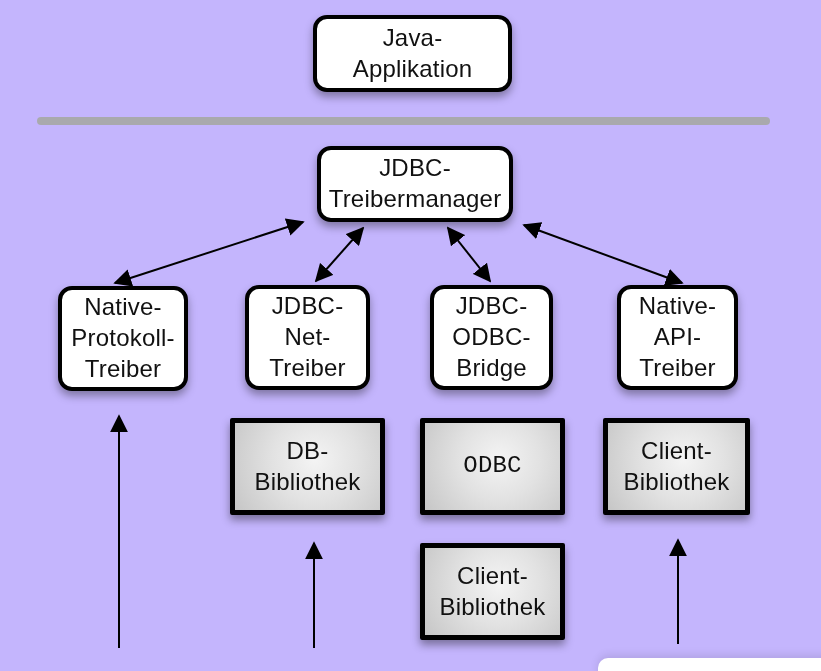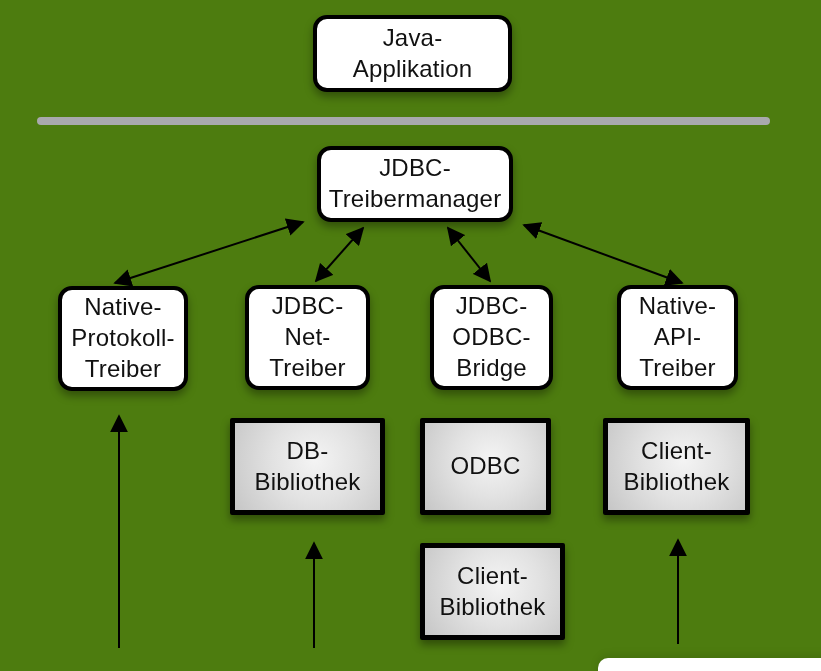--- a/index.html
+++ b/index.html
@@ -5,21 +5,21 @@
   html, body {
     margin: 0;
     padding: 0;
     background: #f7f7f7;
     font-family: "Liberation Sans", sans-serif;
   }
   .stage {
     position: relative;
     width: 821px;
     height: 671px;
-    background: #4d7c0f;
+    background: #c4b5fd;
     overflow: hidden;
   }
   .node {
     position: absolute;
     box-sizing: border-box;
     display: flex;
     align-items: center;
     justify-content: center;
     text-align: center;
     white-space: pre-line;
@@ -75,21 +75,21 @@
   }
 
   
   #java-app        { left: 313px; top: 15px;  width: 199px; height: 77px; }
   #treibermanager  { left: 317px; top: 146px; width: 196px; height: 76px; }
   #native-protokoll{ left: 58px;  top: 286px; width: 130px; height: 105px; }
   #jdbc-net        { left: 245px; top: 285px; width: 125px; height: 105px; }
   #jdbc-odbc       { left: 430px; top: 285px; width: 123px; height: 105px; }
   #native-api      { left: 617px; top: 285px; width: 121px; height: 105px; }
   #db-middleware   { left: 230px; top: 418px; width: 155px; height: 97px; }
-  #odbc            { left: 420px; top: 418px; width: 131px; height: 97px; }
+  #odbc            { left: 420px; top: 418px; width: 145px; height: 97px; font-family: Liberation Mono, monospace; }
   #client-bib-right{ left: 603px; top: 418px; width: 147px; height: 97px; }
   #client-bib-mid  { left: 420px; top: 543px; width: 145px; height: 97px; }
 </style>
 </head>
 <body>
 
 <div class="stage">
 
   <div class="node white-box" id="java-app">Java-
 Applikation</div>

